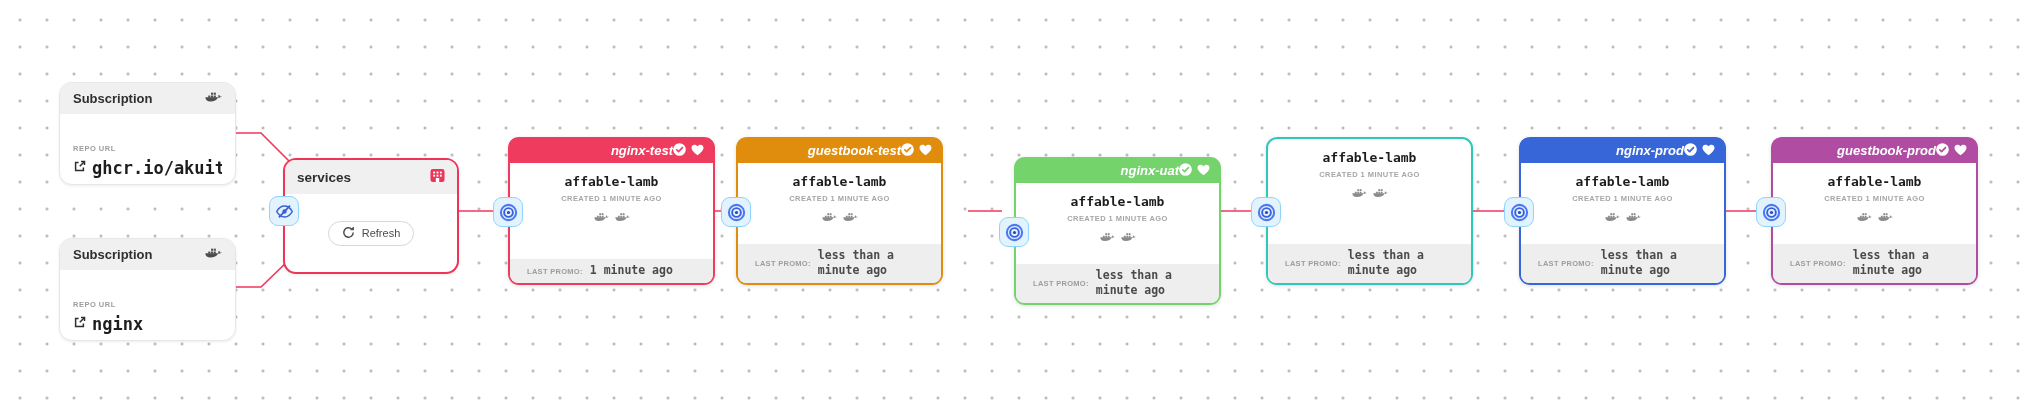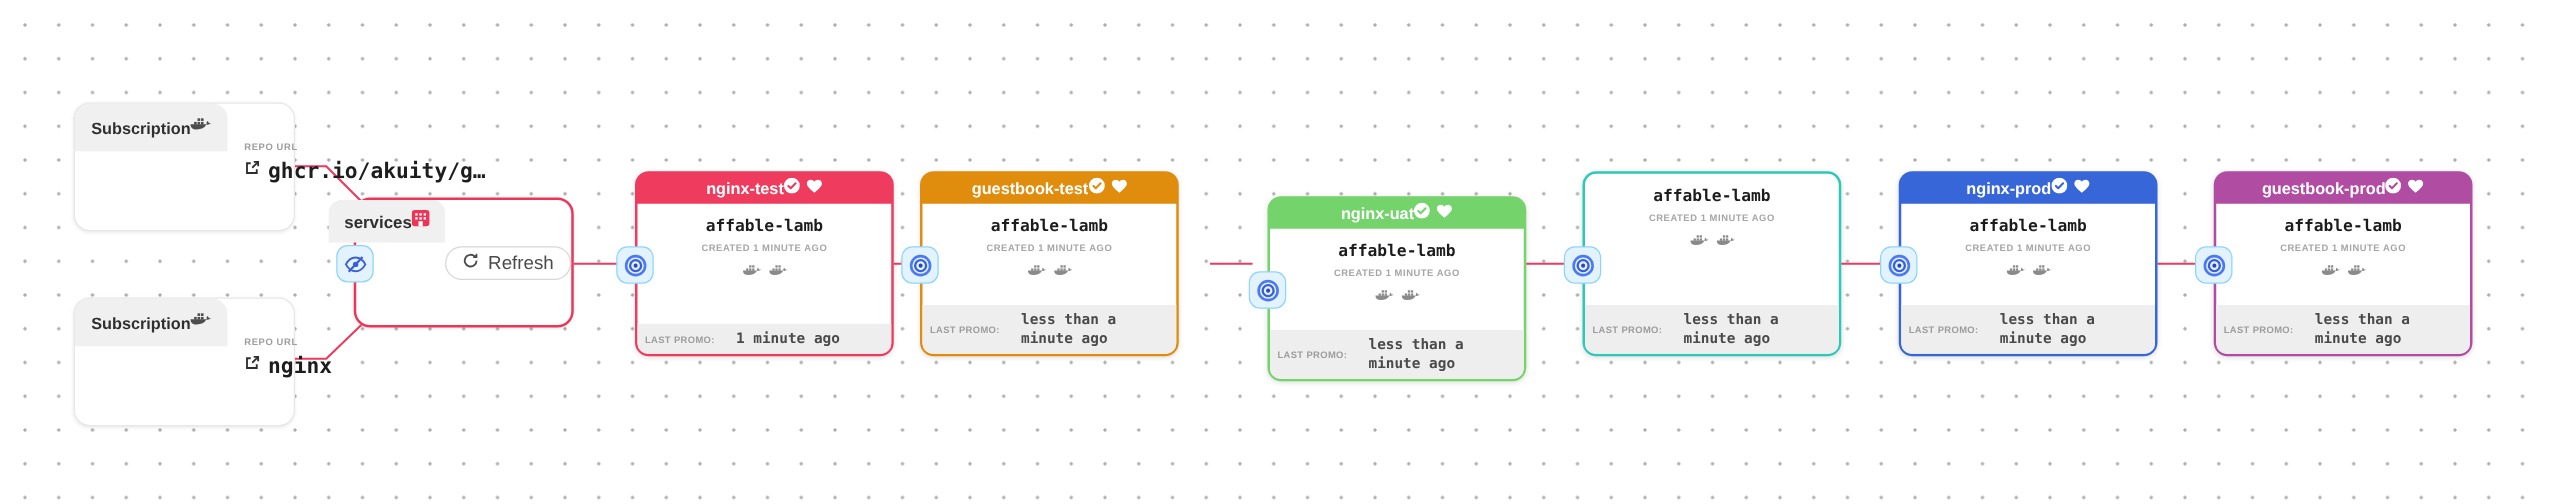--- a/index.html
+++ b/index.html
@@ -12,75 +12,75 @@
     background-position:6.5px 6.5px;
     font-family:"Liberation Sans", sans-serif;
   }
   svg.edges { position:absolute; left:0; top:0; z-index:1; }
   .node { position:absolute; z-index:2; }
 
   
   .sub-card {
     width:177px; height:103px; background:#fff; border:1px solid #e7e7e7;
     border-radius:13px; box-shadow:0 1px 3px rgba(0,0,0,.08);
-    display:flex; flex-direction:row;
+    display:flex; flex-direction:column;
   }
   .sub-header {
     background:#f1f0f0; border-radius:12px 12px 0 0; height:38px;
     display:flex; align-items:center; justify-content:space-between; padding:0 13px;
   }
   .sub-title { font-size:13px; font-weight:700; color:#2f2f2f; }
   .sub-body { padding:16px 13px 6px;margin-top:14px; }
   .repo-label { font-size:7.5px; font-weight:700; color:#9d9d9d; letter-spacing:.5px; }
   .repo-row { display:flex; align-items:center; gap:6px; margin-top:5px; }
   .repo-value {
     font-family:"DejaVu Sans Mono", monospace; font-size:17px; font-weight:700;
     color:#1d1d1d; white-space:nowrap; overflow:hidden;
   }
 
   
   .warehouse {
-    width:176px; height:104px; background:#fff; border:2px solid #ee3558;
-    border-radius:13px; display:flex; flex-direction:row;
+    width:176px; height:116px; background:#fff; border:2px solid #ee3558;
+    border-radius:13px; display:flex; flex-direction:column;
     box-shadow:0 1px 3px rgba(0,0,0,.08);
-    justify-content:flex-end;
   }
   .wh-header {
     background:#f1f0f0; border-radius:10px 10px 0 0; height:34px;
     display:flex; align-items:center; justify-content:space-between; padding:0 12px;
   }
   .wh-title { font-size:13.5px; font-weight:700; color:#2f2f2f; }
   .wh-body { flex:1; display:flex; align-items:center; justify-content:center; }
   .refresh-btn {
     display:flex; align-items:center; gap:7px; background:#fff;
     border:1px solid #d7d7d7; border-radius:15px; padding:4px 13px;
-    font-size:15px; color:#4b4b4b; cursor:pointer;
+    font-size:11px; color:#4b4b4b; cursor:pointer;
   }
 
   
   .stage-card {
     width:207px; height:148px; top:137px; background:#fff;
     border:2px solid var(--accent); border-radius:11px;
     display:flex; flex-direction:column; box-shadow:0 1px 4px rgba(0,0,0,.12);
   }
   .stage-header {
     background:var(--accent); border-radius:8px 8px 0 0; height:25px; flex:none;
-    display:flex; align-items:center; justify-content:center; padding:0 10px;
+    display:flex; align-items:center; justify-content:flex-end; padding:0 10px;
     margin:-1px -1px 0;
+    font-style:italic;
   }
   .stage-name { font-size:13px; font-weight:700; color:#fff; }
   .hdr-icons { display:flex; align-items:center; gap:5px; }
   .chk path { stroke:var(--accent); }
   .stage-body { flex:1; display:flex; flex-direction:column; align-items:center; padding-top:11px; }
   .freight-name { font-family:"DejaVu Sans Mono", monospace; font-size:13px; font-weight:700; color:#1c1c1c; }
   .freight-created { font-size:7.5px; font-weight:600; color:#a6a6a6; letter-spacing:.45px; margin-top:5px; }
   .whales { display:flex; gap:6px; margin-top:6px; }
   .stage-footer {
     flex:none; background:#efeeee; border-radius:0 0 8px 8px;
-    display:flex; align-items:center; gap:17px; padding:4px 6px; min-height:21px;
+    display:flex; align-items:center; gap:7px; padding:4px 17px; min-height:21px;
   }
   .promo-label { font-size:7.5px; font-weight:700; color:#9d9d9d; letter-spacing:.3px; }
   .promo-value {
     flex:1; font-family:"DejaVu Sans Mono", monospace; font-size:11.5px;
     font-weight:700; color:#4a4a4a; line-height:1.35;
   }
 
   
   .side-icon {
     position:absolute; width:30px; height:30px; border-radius:9px;

